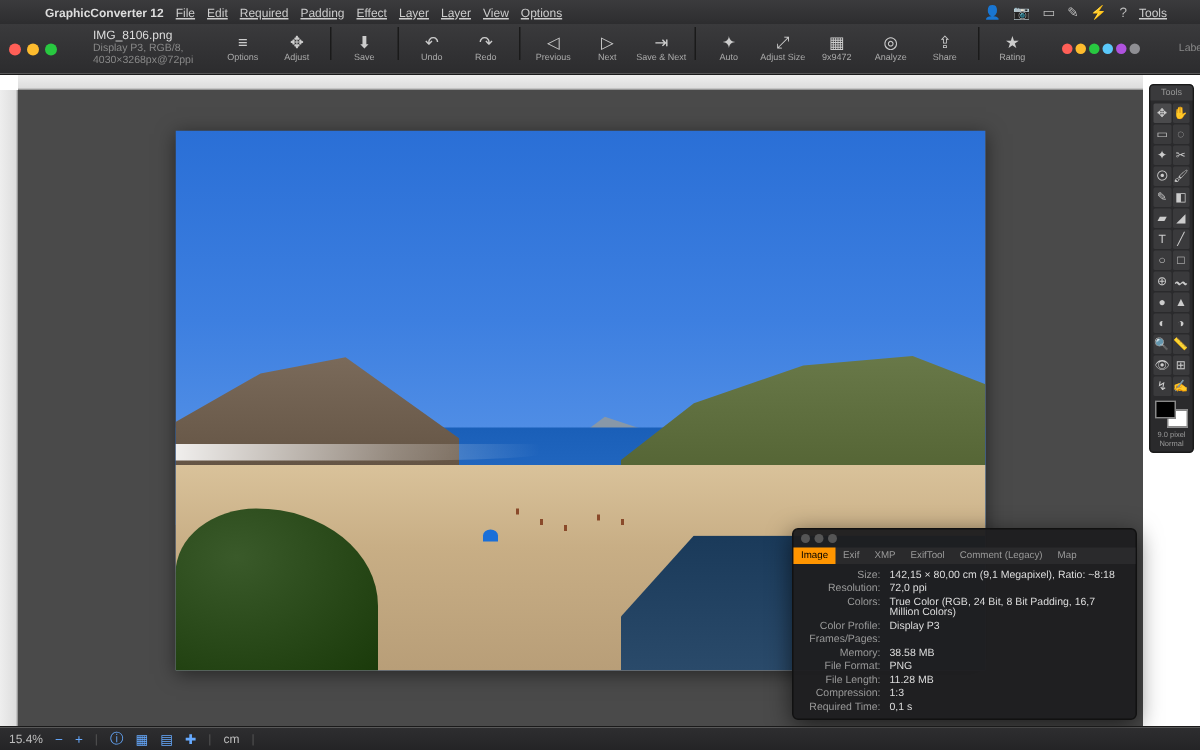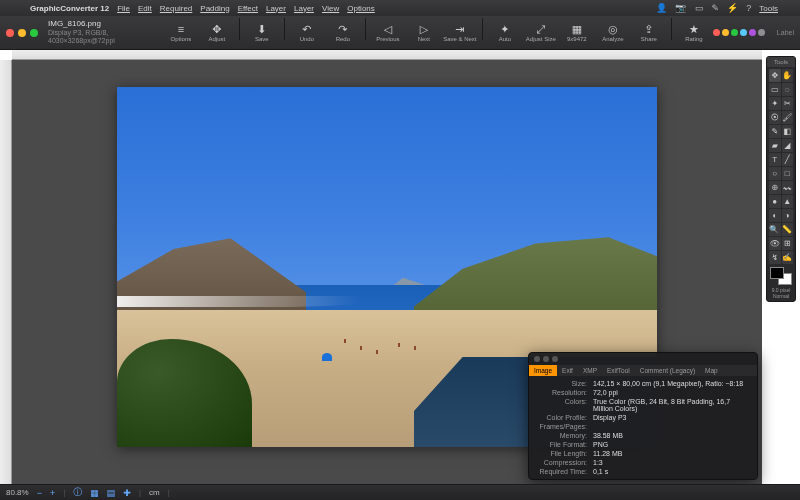--- a/index.html
+++ b/index.html
@@ -7,21 +7,21 @@
 
 
 .menubar { height: 16px; background: linear-gradient(#3b3b3d,#2d2d2f); color:#ddd; display:flex; align-items:center; font-size:8px; padding:0 22px; gap:8px; }
 .menubar .apple { font-size:9px; }
 .menubar .appname { font-weight:600; }
 .menubar .menu-item { color:#ccc;text-decoration:underline; }
 .menubar .spacer { flex:1; }
 .menubar .glyph { font-size:9px; color:#bbb; }
 
 
-.toolbar { height: 34px; background: linear-gradient(#3a3a3c,#2c2c2e); display:flex; align-items:center; padding:0 6px; gap:2px; border-bottom:1px solid #1a1a1a;}
+.toolbar { height: 34px; background: linear-gradient(#3a3a3c,#2c2c2e); display:flex; align-items:center; padding:0 6px; gap:16px; border-bottom:1px solid #1a1a1a;}
 .traffic { display:flex; gap:4px; margin-right:8px; }
 .traffic span { width:8px; height:8px; border-radius:50%; display:block; }
 .tl-close{background:#ff5f57;} .tl-min{background:#febc2e;} .tl-max{background:#28c840;}
 .doctitle { display:flex; flex-direction:column; color:#ddd; font-size:8px; line-height:1.1; margin-right:auto; }
 .doctitle .sub { color:#888; font-size:7px; }
 .tool-group { display:flex; gap:2px; }
 .tool-btn { display:flex; flex-direction:column; align-items:center; justify-content:center; width:34px; height:30px; color:#aaa; font-size:6px; border-radius:3px; }
 .tool-btn .ico { font-size:11px; line-height:1; color:#ccc; margin-bottom:1px;}
 .tool-sep { width:1px; height:22px; background:#1a1a1a; margin:0 3px; }
 .color-dots { display:flex; gap:2px; align-items:center; margin-left:auto; margin-right:4px;}
@@ -304,21 +304,21 @@
         <span class="v">1:3</span>
       </div>
     <div class="info-row">
         <span class="k">Required Time:</span>
         <span class="v">0,1 s</span>
       </div>
   </div>
 </div>
 
 <div class="status">
-  <span>80.8%</span>
+  <span>15.4%</span>
   <span class="sglyph">−</span>
   <span class="sglyph">+</span>
   <span class="sep">|</span>
   <span class="sglyph">ⓘ</span>
   <span class="sglyph">▦</span>
   <span class="sglyph">▤</span>
   <span class="sglyph">✚</span>
   <span class="sep">|</span>
   <span>cm</span>
   <span class="sep">|</span>

